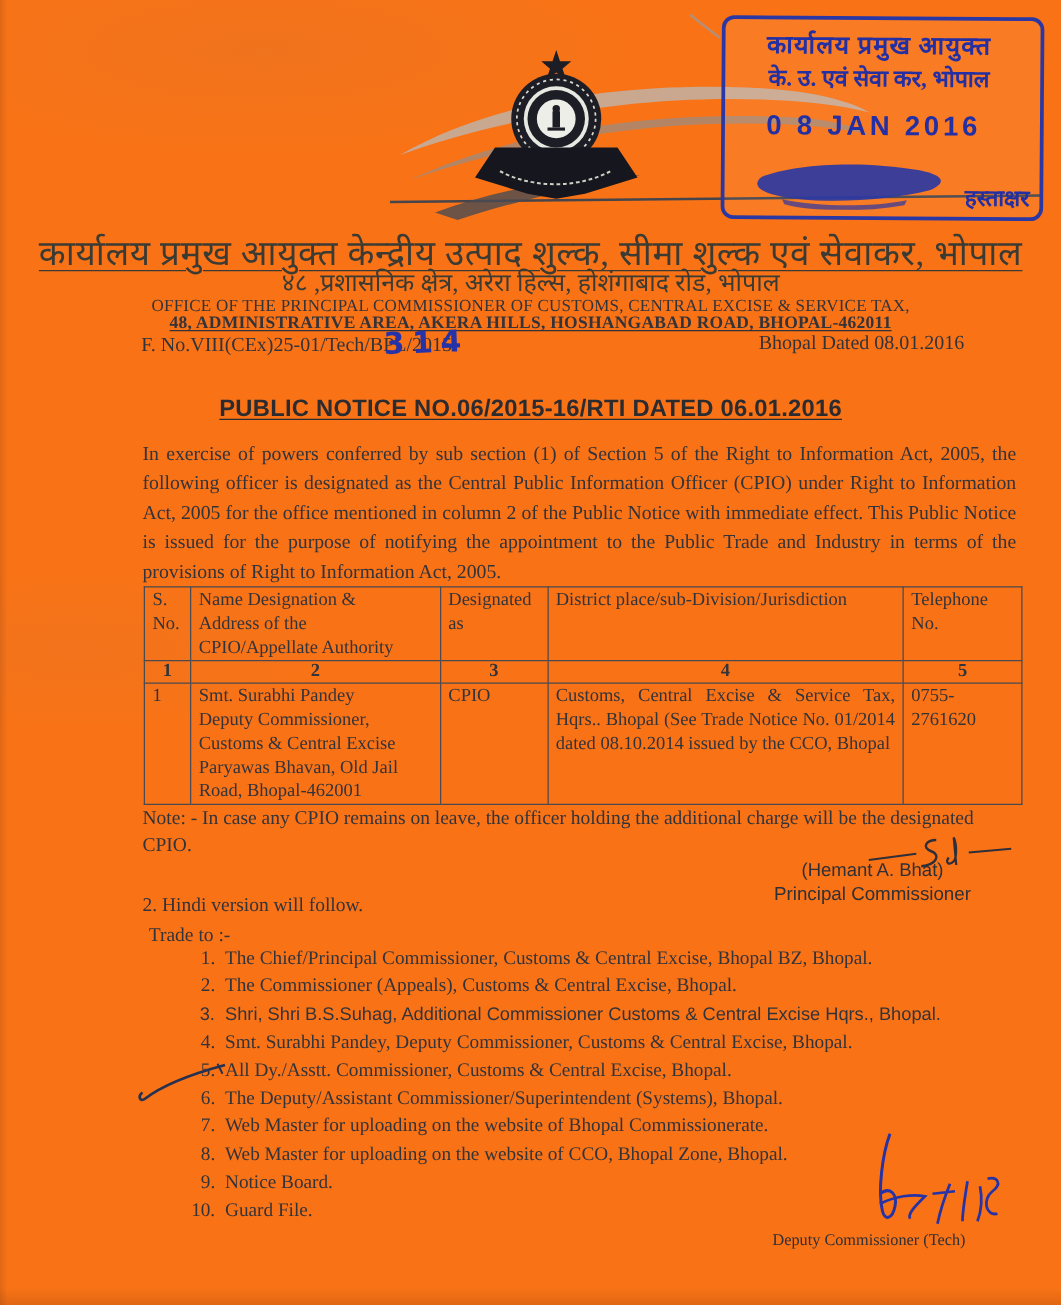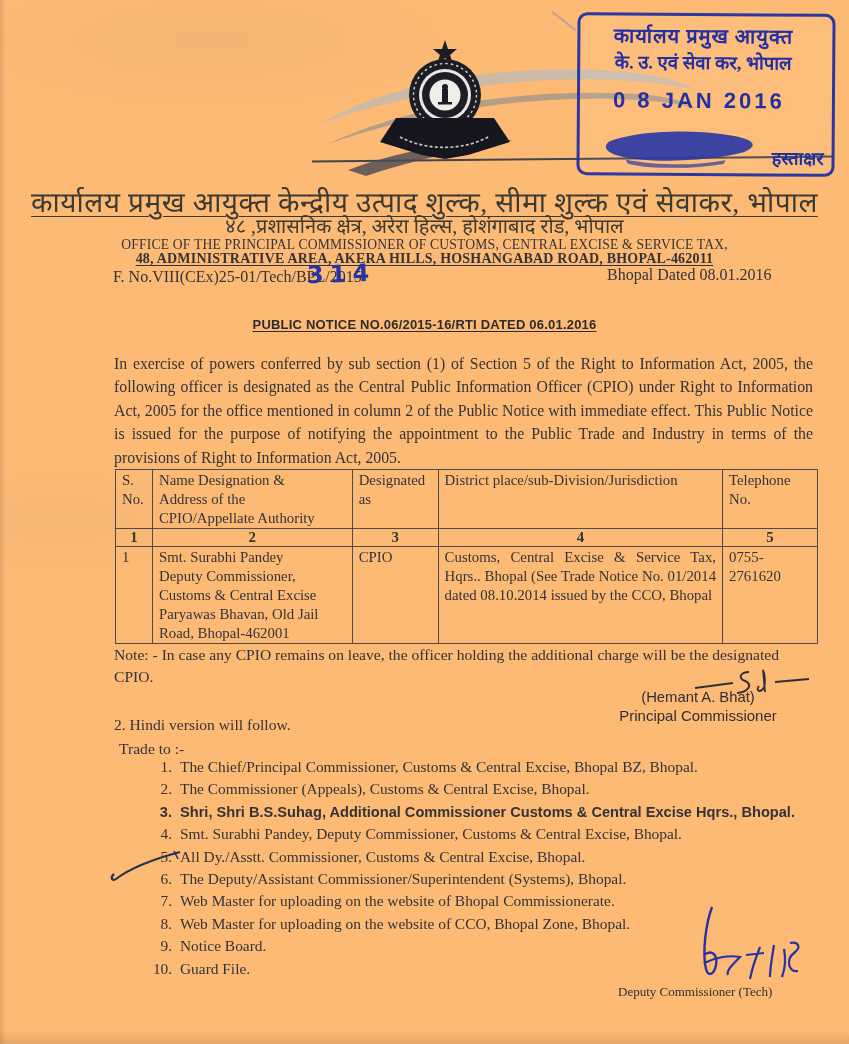--- a/index.html
+++ b/index.html
@@ -1,18 +1,18 @@
 <!DOCTYPE html>
 <html><head>
 <meta charset="utf-8">
 <style>
   html,body{margin:0;padding:0;background:#e9e9e7;}
   .paper{
     position:relative;width:849px;height:1044px;overflow:hidden;
-    background:#fdba74;
+    background:#f97316;
     font-family:"Liberation Serif",serif;color:#2e2e33;
   }
   .shading{position:absolute;inset:0;pointer-events:none;z-index:0;
     background:
       linear-gradient(90deg,rgba(0,0,0,.10),rgba(0,0,0,0) 6px),
       linear-gradient(0deg,rgba(0,0,0,.10),rgba(0,0,0,0) 14px),
       radial-gradient(ellipse 420px 120px at 210px 40px,rgba(120,120,120,.07),rgba(0,0,0,0) 70%),
       radial-gradient(ellipse 300px 90px at 60px 520px,rgba(120,120,120,.06),rgba(0,0,0,0) 70%);
   }
   .abs{position:absolute;}
@@ -35,41 +35,41 @@
   
   .stamp{top:13px;left:577px;width:252px;height:157px;border:3.5px solid #2b38a3;border-radius:10px;
     transform:rotate(.4deg);color:#232fa2;z-index:3;background:rgba(255,255,255,.06);}
   .stamp .l1{position:absolute;top:6px;left:0;right:6px;text-align:center;font-size:20px;font-weight:bold;letter-spacing:1px;}
   .stamp .l2{position:absolute;top:33px;left:0;right:6px;text-align:center;font-size:18.5px;font-weight:bold;}
   .stamp .dt{position:absolute;top:72px;left:0;right:14px;text-align:center;font-size:22px;font-weight:bold;
     letter-spacing:3px;font-family:"Liberation Sans",sans-serif;}
   .stamp .hast{position:absolute;right:8px;bottom:4px;font-size:18px;font-weight:bold;}
   .stamp svg{position:absolute;left:26px;top:110px;}
   
-  .title{top:317px;font-size:13px;font-weight:bold;letter-spacing:.2px;color:#2b2b30;
+  .title{top:317px;font-size:19px;font-weight:bold;letter-spacing:.2px;color:#2b2b30;
     text-decoration:underline;text-underline-offset:2px;}
   .body-par{top:352px;left:114px;width:699px;font-size:15.8px;line-height:23.4px;text-align:justify;color:#33333a;}
   
   table.main{position:absolute;top:469px;left:115px;width:703px;border-collapse:collapse;z-index:2;}
   table.main td,table.main th{border:1.5px solid #4a4a50;padding:1px 6px;vertical-align:top;
     font-size:14.8px;line-height:18.8px;font-weight:normal;text-align:left;color:#33333a;}
   table.main .num{text-align:center;font-weight:bold;padding:0 2px;line-height:17px;}
   .prelines{white-space:pre-line;}
   
   .note1{top:644px;left:114px;width:688px;font-size:15.6px;line-height:22.4px;color:#33333a;}
   .note2{top:688px;left:114px;font-size:15.6px;color:#33333a;margin-top:28px;}
   .sigblock{top:689px;left:608px;width:180px;text-align:center;color:#2f2f36;}
   .sigblock .nm{font-family:"Liberation Sans",sans-serif;font-size:14.8px;}
   .sigblock .tt{font-family:"Liberation Sans",sans-serif;font-size:15px;margin-top:2px;}
   
   .copylabel{top:740px;left:119px;font-size:15.6px;color:#33333a;}
   ol.copylist{position:absolute;top:756px;left:119px;margin:0;padding:0 0 0 57px;
     font-size:15.4px;line-height:22.4px;color:#33333a;}
   ol.copylist li{padding-left:4px;}
-  ol.copylist li.alt{font-family:"Liberation Sans",sans-serif;font-size:14.6px;font-weight:700;}
+  ol.copylist li.alt{font-family:"Liberation Sans",sans-serif;font-size:14.6px;font-weight:400;}
   
   .footsig{top:984px;left:618px;width:200px;font-size:13px;color:#2f2f36;}
   svg.ink{z-index:4;}
 </style>
 </head>
 <body>
 
 <div class="paper">
   <div class="shading"></div>
 

